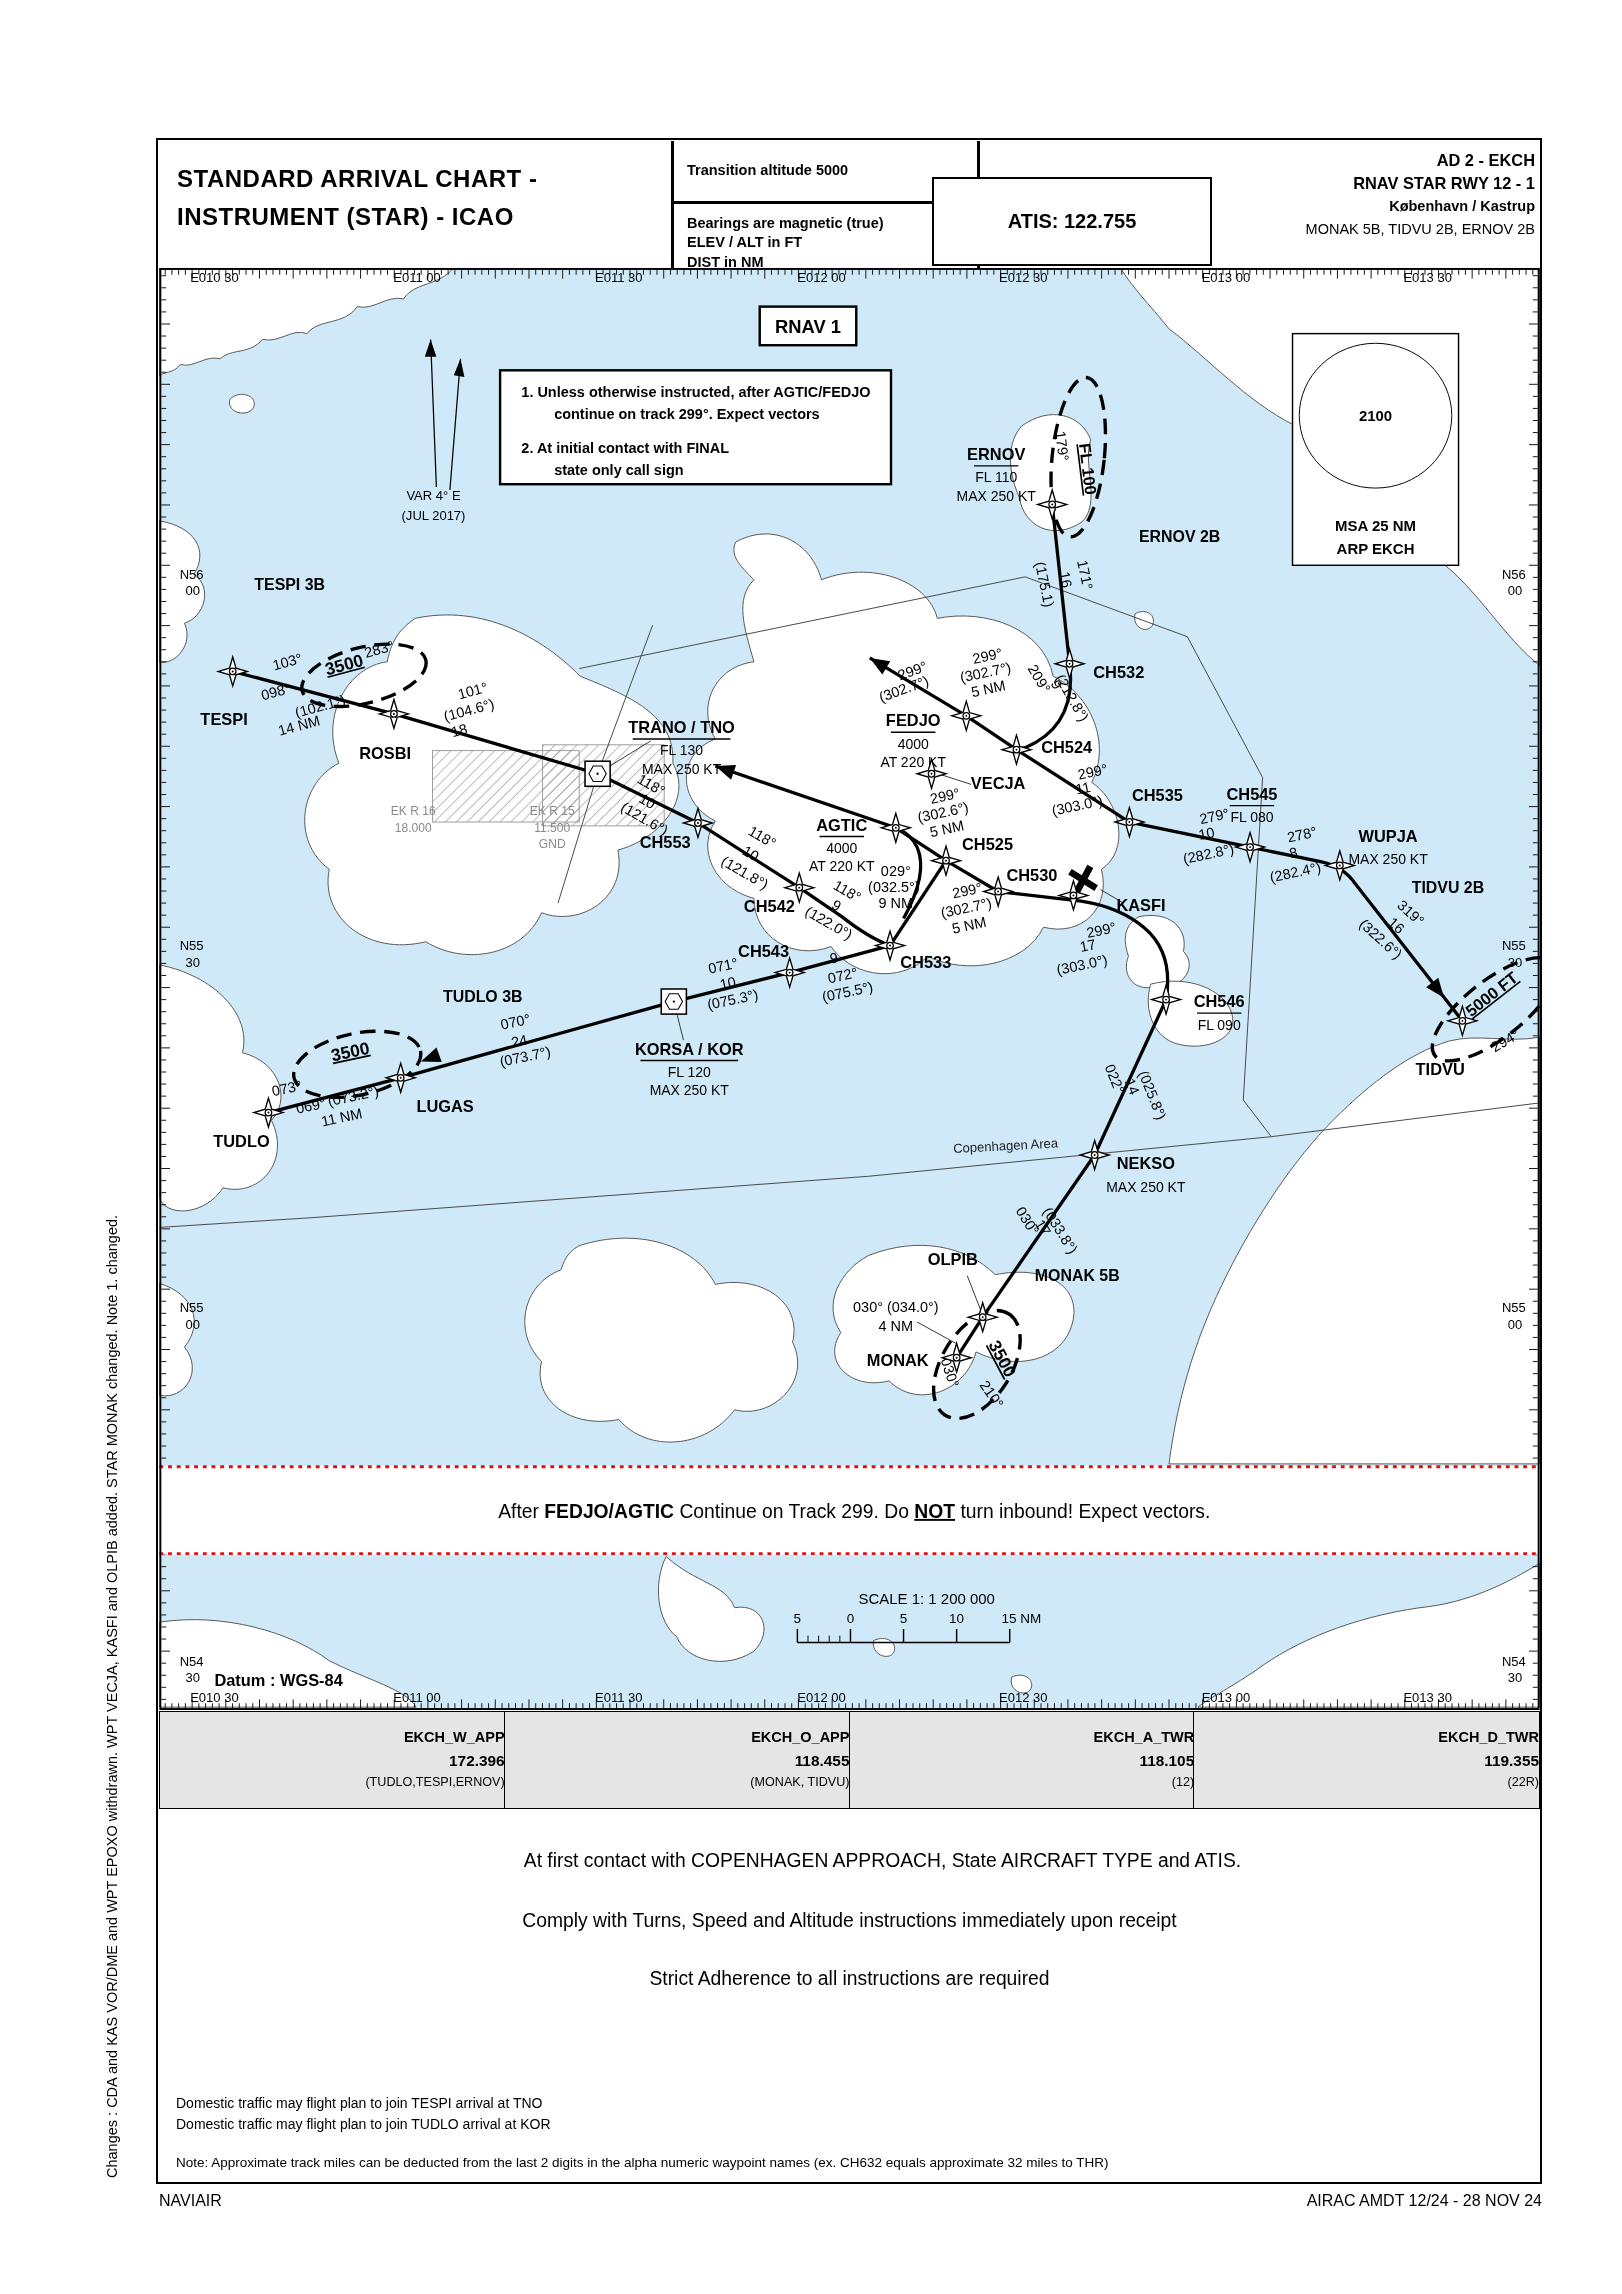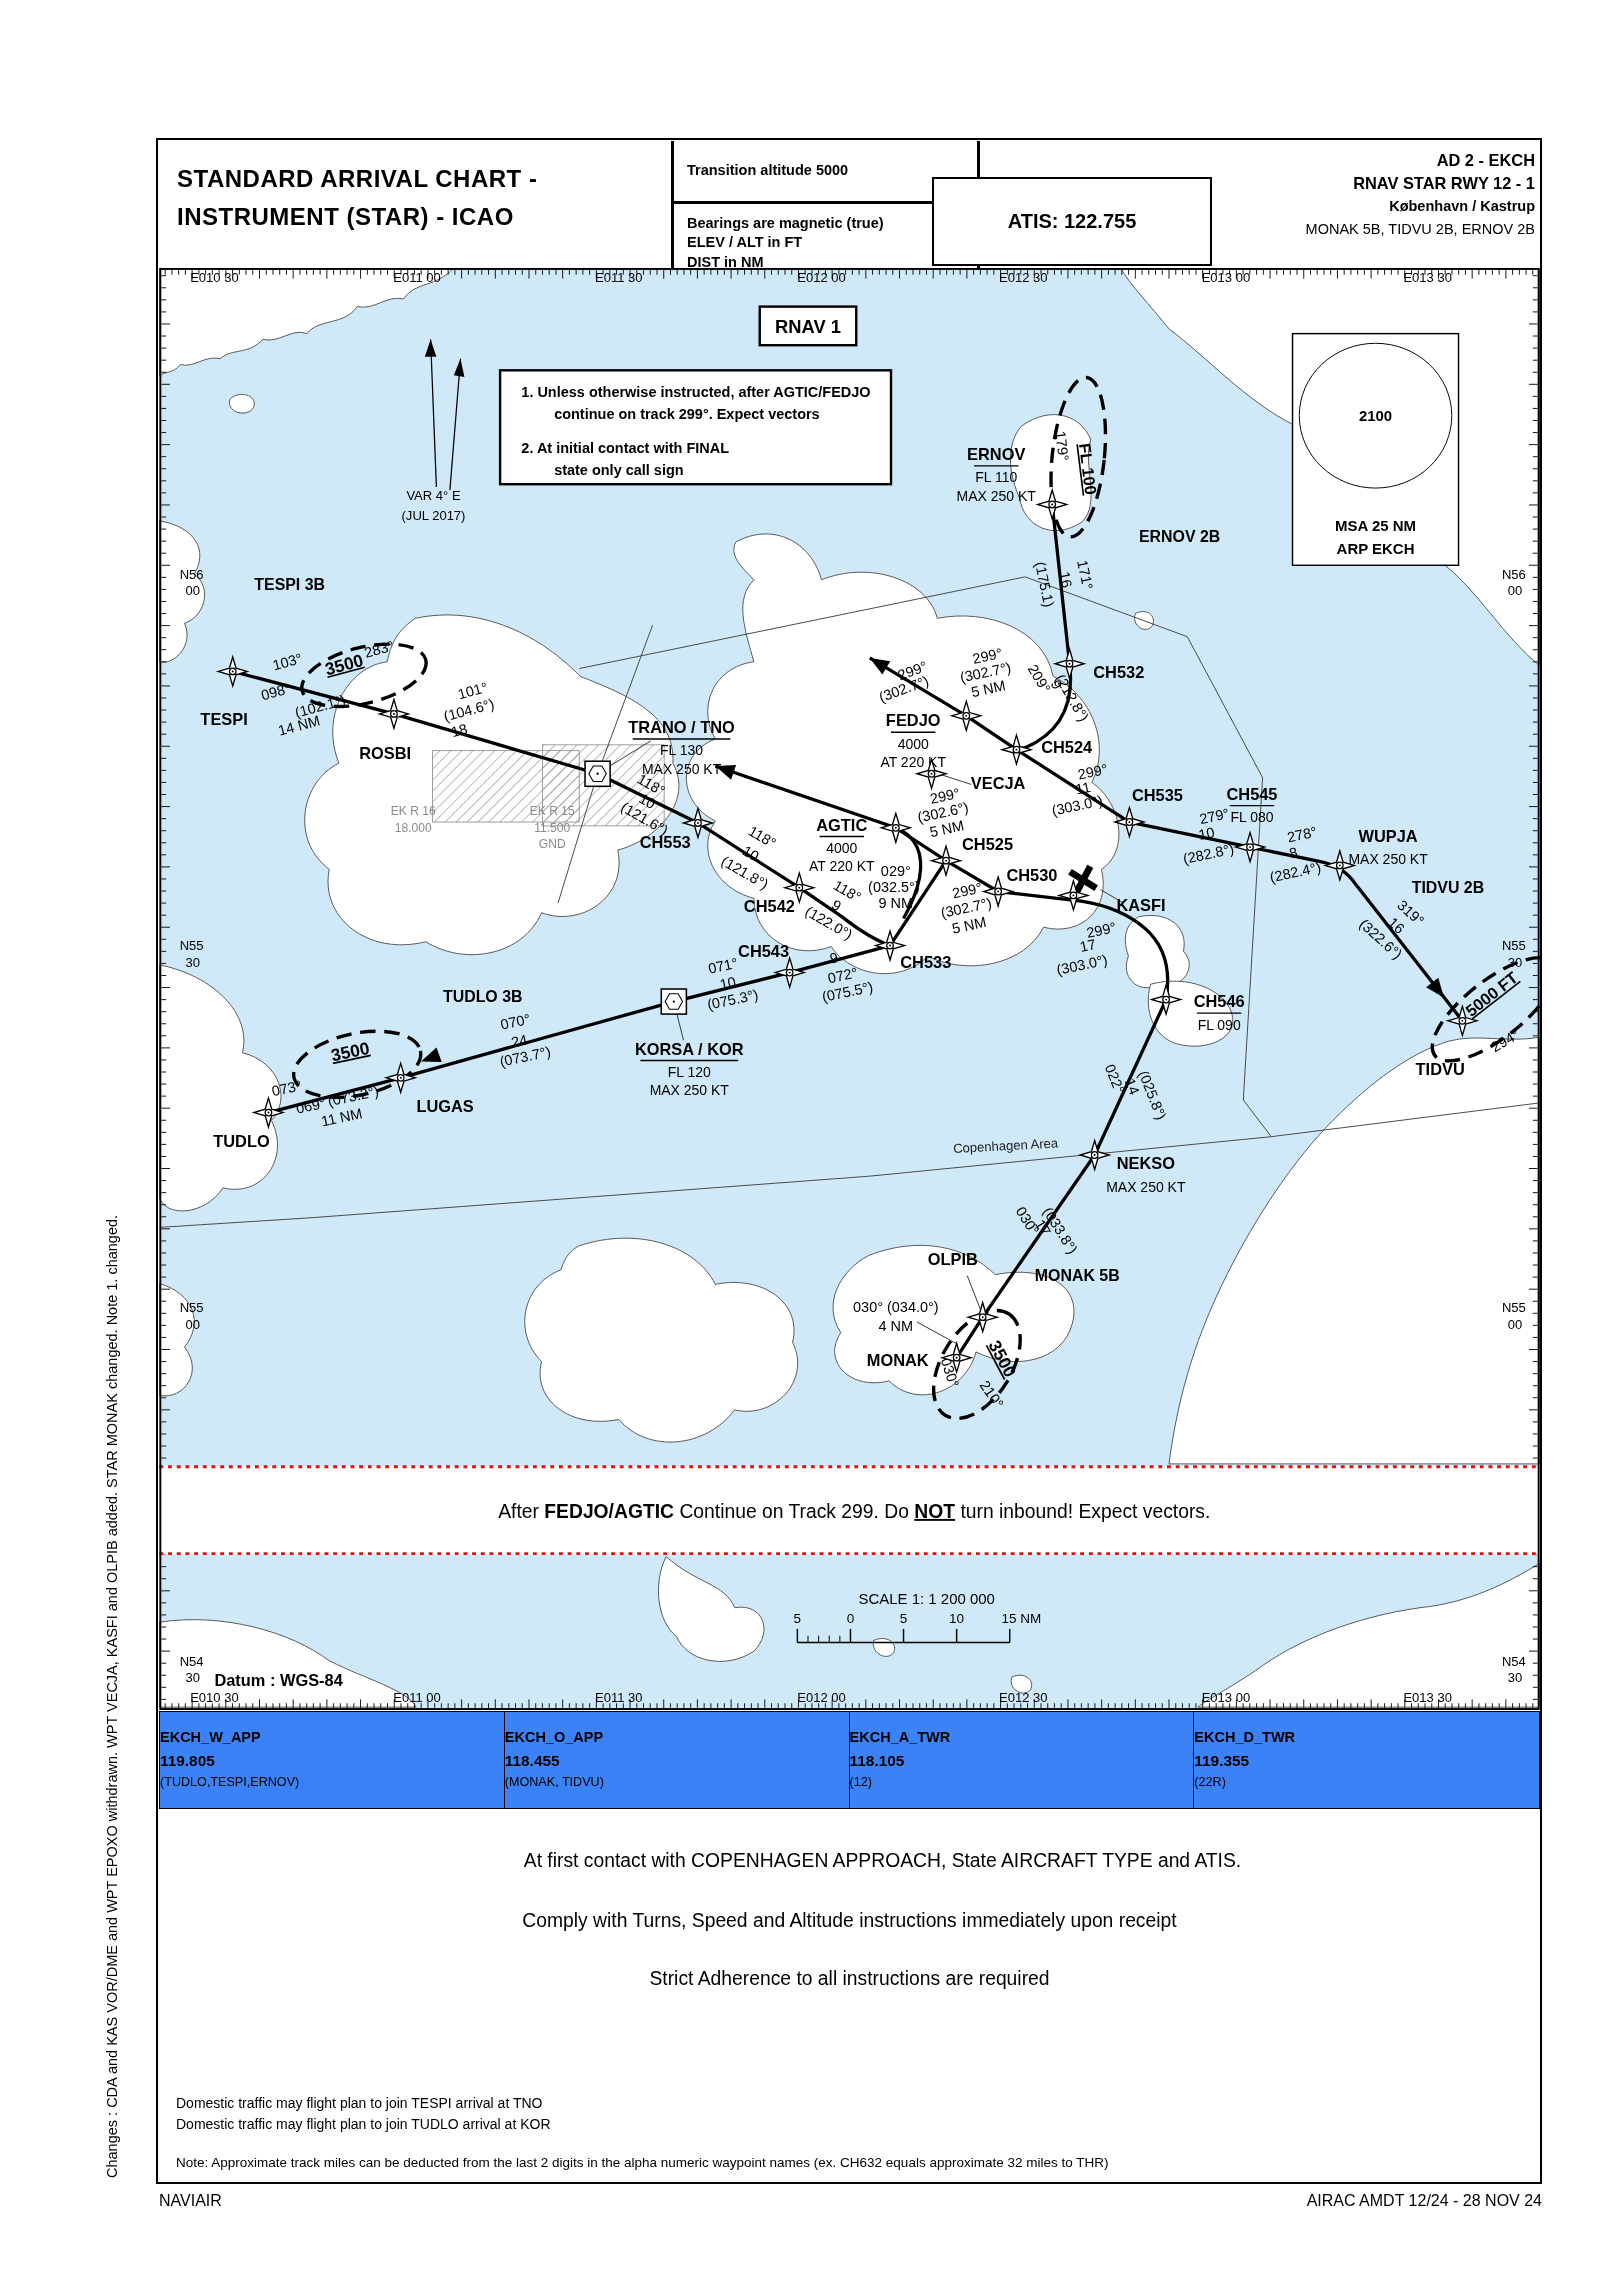--- a/index.html
+++ b/index.html
@@ -6,21 +6,21 @@
   body{width:1622px;height:2294px;position:relative;font-family:"Liberation Sans",sans-serif;color:#000;}
   .abs{position:absolute;}
   .frame{left:156px;top:138px;width:1386px;height:2046px;border:2.9px solid #000;box-sizing:border-box;}
   .title{left:177px;top:160px;width:488px;font-size:24px;font-weight:bold;line-height:38px;letter-spacing:0.5px;}
   .hcell-divider{background:#000;}
   .small15{font-size:14.5px;font-weight:bold;}
   .rightblock{left:985px;top:149px;width:550px;text-align:right;}
   .atisbox{left:932px;top:177px;width:280px;height:89px;border:2.9px solid #000;background:#fff;box-sizing:border-box;display:flex;align-items:center;justify-content:center;font-size:20px;font-weight:bold;}
   .sidenote{left:104px;top:2178px;width:1516px;transform:rotate(-90deg);transform-origin:0 0;font-size:14.5px;}
   .freqrow{left:159px;top:1711px;width:1381px;height:98px;display:flex;}
-  .freqbox{flex:1;border:1.9px solid #000;margin-left:-1.9px;background:#3b82f6;text-align:left;box-sizing:border-box;}
+  .freqbox{flex:1;border:1.9px solid #000;margin-left:-1.9px;background:#e5e5e5;text-align:right;box-sizing:border-box;}
   .freqbox:first-child{margin-left:0;}
   .fname{font-size:14.5px;font-weight:bold;margin-top:17.4px;}
   .ffreq{font-size:15.4px;font-weight:bold;margin-top:6.8px;}
   .fnote{font-size:12.6px;margin-top:4.8px;}
   .instr{left:159px;width:1381px;text-align:center;font-size:19.3px;}
   .bnote{left:176px;font-size:14px;}
   .footer{top:2192px;font-size:16px;}
   svg text{font-family:"Liberation Sans",sans-serif;}
 </style>
 </head>
@@ -1104,21 +1104,21 @@
       <line x1="870" y1="1695" x2="870" y2="1702" stroke="#000" stroke-width="1"></line>
     </g>
   <text x="222" y="1747" font-size="17" font-weight="bold">Datum : WGS-84</text>
 
   <rect x="166" y="279" width="1428" height="1492" fill="none" stroke="#000" stroke-width="2"></rect>
 </svg>
 
 <div class="abs freqrow">
   <div class="freqbox">
     <div class="fname">EKCH_W_APP</div>
-    <div class="ffreq">119.805</div>
+    <div class="ffreq">172.396</div>
     <div class="fnote">(TUDLO,TESPI,ERNOV)</div>
   </div>
   <div class="freqbox">
     <div class="fname">EKCH_O_APP</div>
     <div class="ffreq">118.455</div>
     <div class="fnote">(MONAK, TIDVU)</div>
   </div>
   <div class="freqbox">
     <div class="fname">EKCH_A_TWR</div>
     <div class="ffreq">118.105</div>

